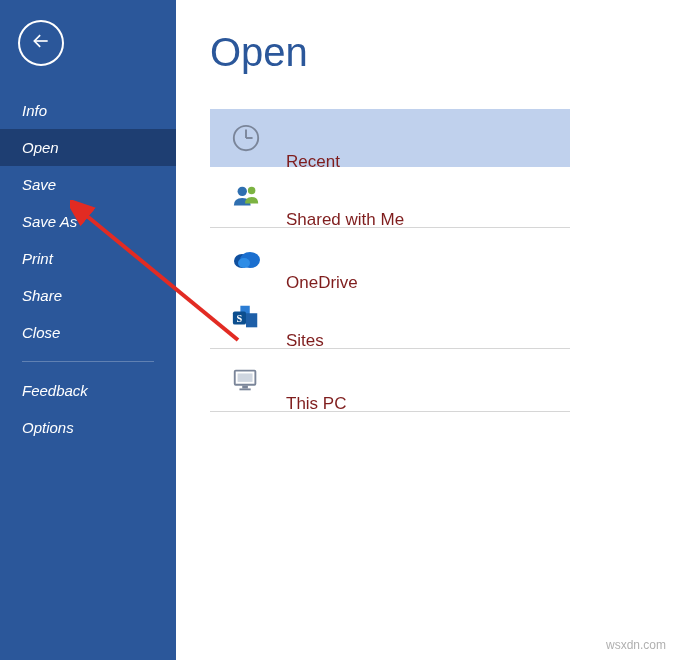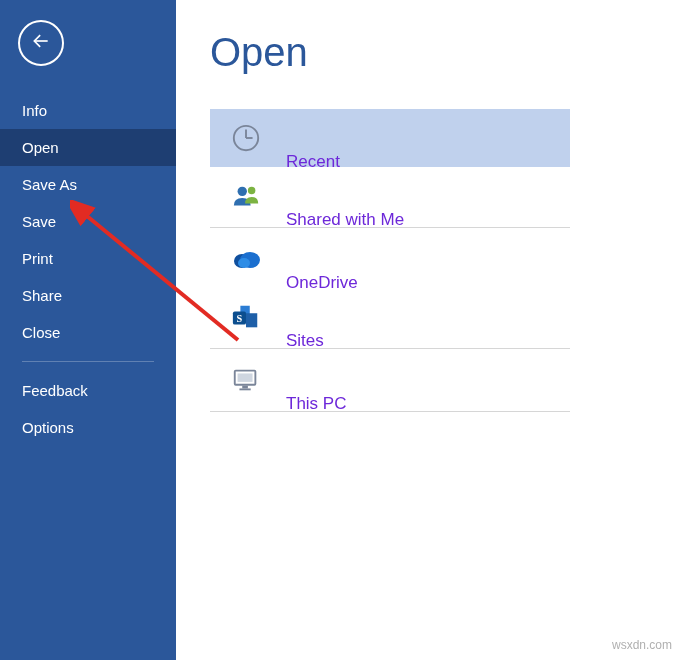--- a/index.html
+++ b/index.html
@@ -11,20 +11,21 @@
     background: #ffffff;
   }
   .sidebar {
     width: 176px;
     height: 100%;
     background: #2b579a;
     color: #ffffff;
     padding-top: 20px;
     display: flex;
     flex-direction: column;
+    font-style: italic;
   }
   .back-button {
     width: 46px;
     height: 46px;
     border: 2px solid #ffffff;
     border-radius: 50%;
     margin-left: 18px;
     margin-bottom: 26px;
     display: flex;
     align-items: center;
@@ -77,38 +78,38 @@
     width: 32px;
     height: 32px;
     margin-right: 24px;
     display: flex;
     align-items: center;
     justify-content: center;
     flex-shrink: 0;
   }
   .loc-label {
     font-size: 17px;
-    color: #6d28d9;
+    color: #7f1d1d;
     margin-top: 48px;
   }
   .loc-divider {
     border: none;
     border-top: 1px solid #d6d6d6;
     margin: 2px 0 2px 0;
   }
   .arrow-annotation {
     position: absolute;
     left: 70px;
     top: 200px;
     pointer-events: none;
   }
   .watermark {
     position: absolute;
     bottom: 8px;
-    right: 8px;
+    right: 14px;
     font-size: 12px;
     color: #b0b0b0;
   }
 </style>
 </head>
 <body>
 
 <div class="backstage">
 
   <div class="sidebar">
@@ -116,22 +117,22 @@
       <span>
         <svg viewBox="0 0 24 24" fill="none" stroke="#ffffff" stroke-width="2">
           <line x1="20" y1="12" x2="4" y2="12"></line>
           <polyline points="11,5 4,12 11,19"></polyline>
         </svg>
       </span>
     </div>
 
     <div class="side-item"><span>Info</span></div>
     <div class="side-item selected"><span>Open</span></div>
+    <div class="side-item"><span>Save</span></div>
     <div class="side-item"><span>Save As</span></div>
-    <div class="side-item"><span>Save</span></div>
     <div class="side-item"><span>Print</span></div>
     <div class="side-item"><span>Share</span></div>
     <div class="side-item"><span>Close</span></div>
 
     <hr class="side-divider">
 
     <div class="side-item"><span>Feedback</span></div>
     <div class="side-item"><span>Options</span></div>
   </div>
 

